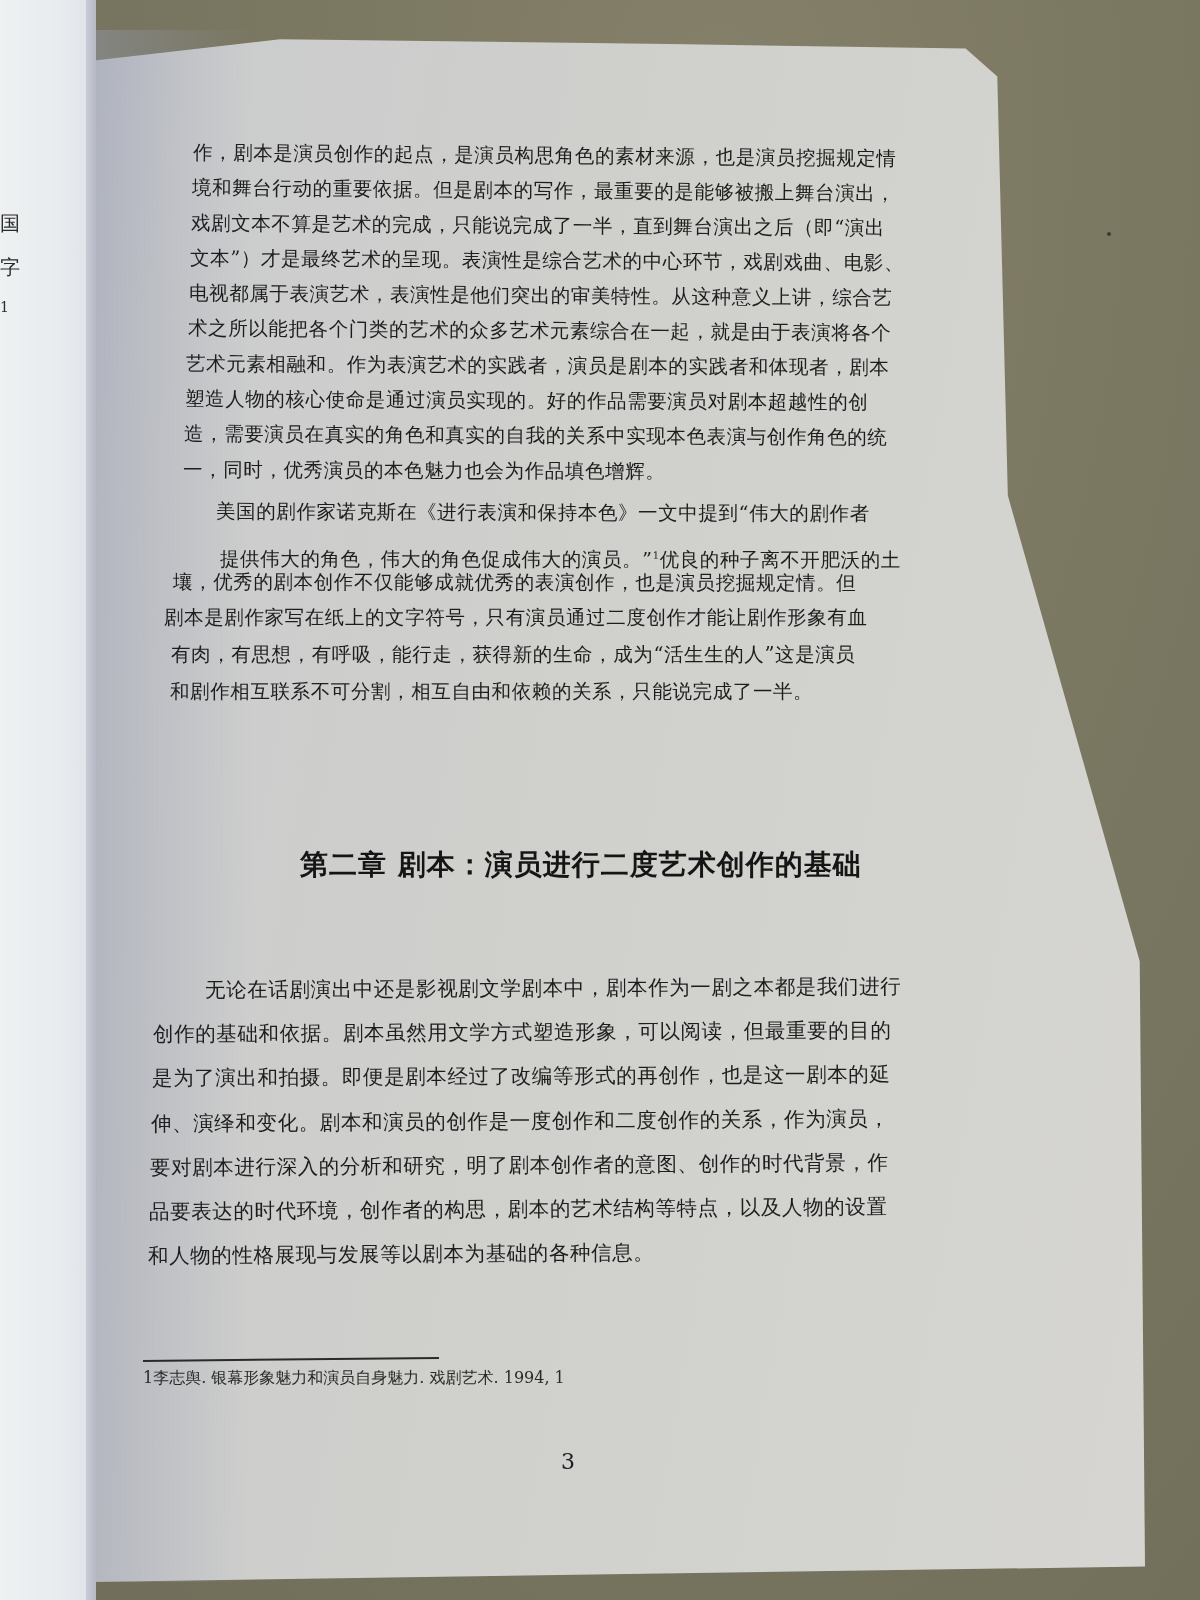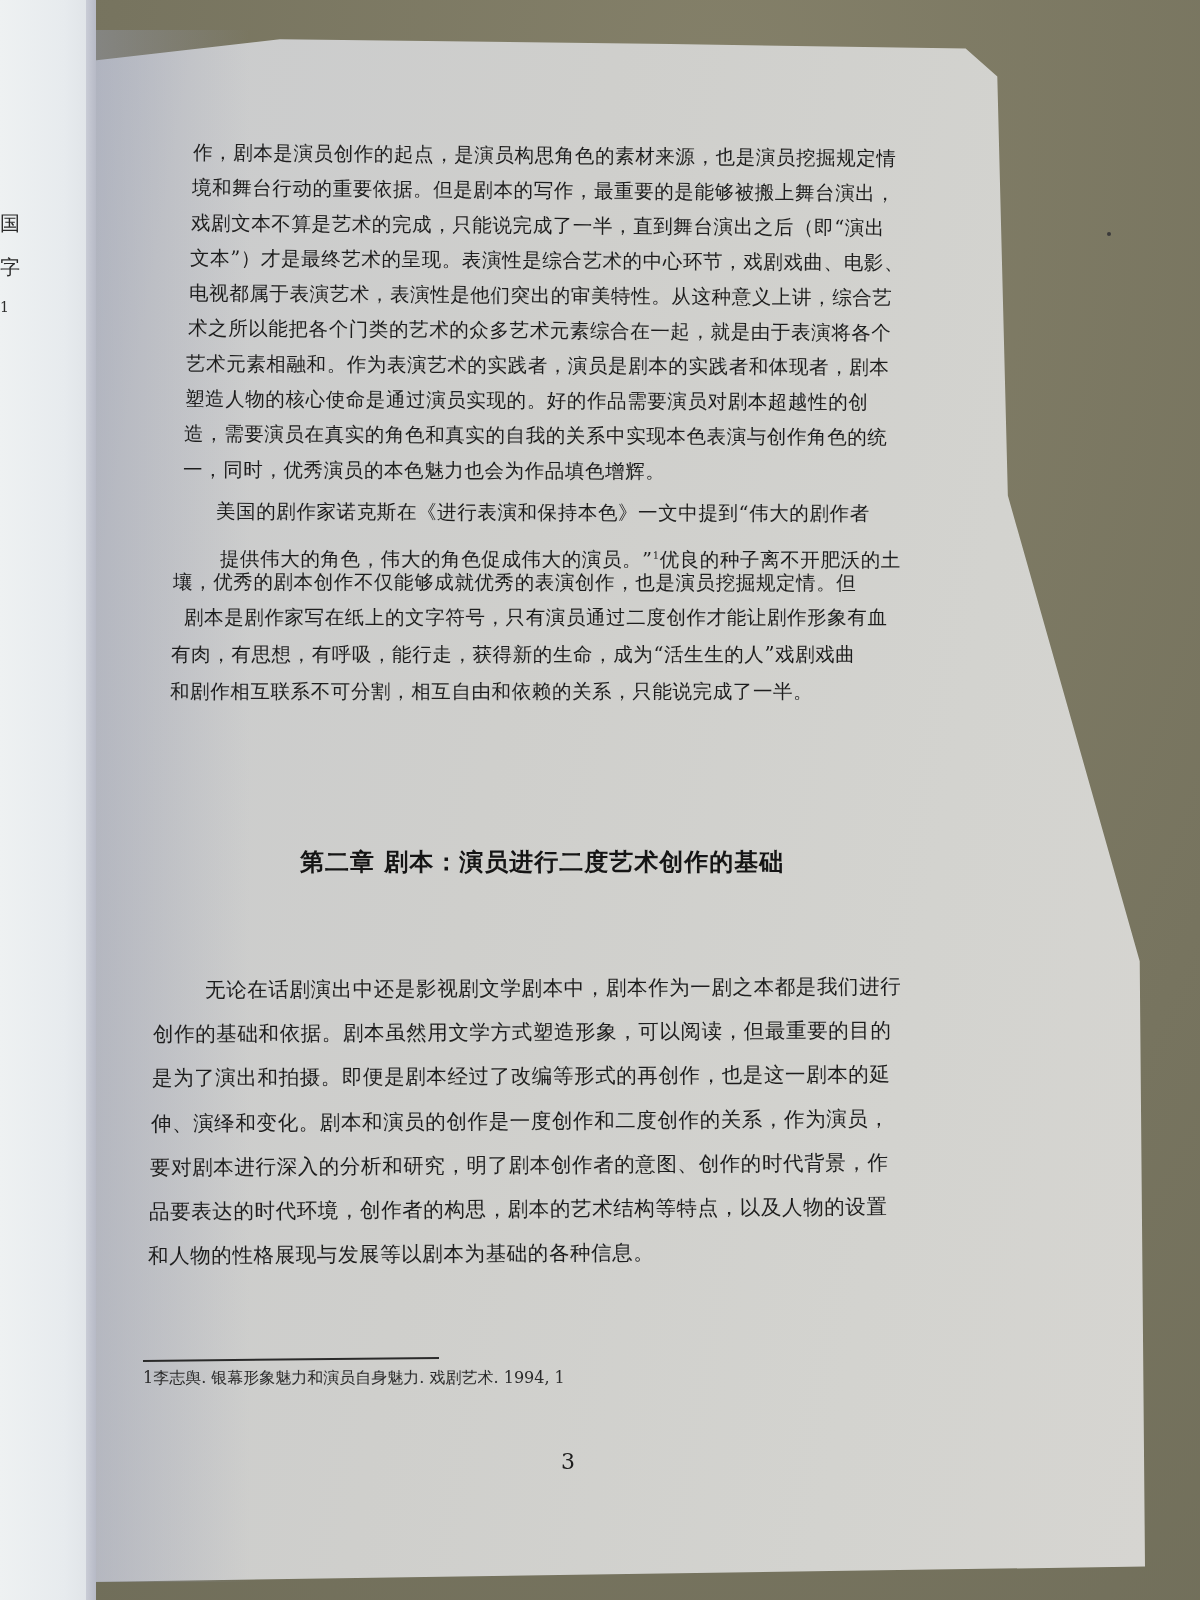--- a/index.html
+++ b/index.html
@@ -84,21 +84,21 @@
     .line {
       position: absolute;
       white-space: nowrap;
     }
     .chapter-title {
       position: absolute;
       left: 300px;
       top: 846px;
       font-family: "DejaVu Sans", "Liberation Sans", sans-serif;
       font-weight: bold;
-      font-size: 24px;
+      font-size: 28px;
       letter-spacing: 1px;
       color: #151515;
       white-space: nowrap;
     }
     .footnote-rule {
       position: absolute;
       left: 143px;
       top: 1360px;
       width: 296px;
       height: 2px;
@@ -162,22 +162,22 @@
     <div class="line" style="left:184px;top:426px;transform:rotate(0.3deg);">造，需要演员在真实的角色和真实的自我的关系中实现本色表演与创作角色的统</div>
     <div class="line" style="left:183px;top:461px;transform:rotate(0.2deg);">一，同时，优秀演员的本色魅力也会为作品填色增辉。</div>
   </div>
 
   <div class="para">
     <div class="line" style="left:216px;top:503px;transform:rotate(0.2deg);">美国的剧作家诺克斯在《进行表演和保持本色》一文中提到“伟大的剧作者</div>
     <div class="line" style="left:176px;top:550px;transform:rotate(0.1deg);margin-left:44px;">
       <span>提供伟大的角色，伟大的角色促成伟大的演员。”</span><span class="sup">1</span><span>优良的种子离不开肥沃的土</span>
     </div>
     <div class="line" style="left:173px;top:573px;transform:rotate(0.1deg);">壤，优秀的剧本创作不仅能够成就优秀的表演创作，也是演员挖掘规定情。但</div>
-    <div class="line" style="left:184px;top:608px;">剧本是剧作家写在纸上的文字符号，只有演员通过二度创作才能让剧作形象有血</div>
-    <div class="line" style="left:171px;top:645px;">有肉，有思想，有呼吸，能行走，获得新的生命，成为“活生生的人”戏剧戏曲</div>
+    <div class="line" style="left:164px;top:608px;">剧本是剧作家写在纸上的文字符号，只有演员通过二度创作才能让剧作形象有血</div>
+    <div class="line" style="left:171px;top:645px;">有肉，有思想，有呼吸，能行走，获得新的生命，成为“活生生的人”这是演员</div>
     <div class="line" style="left:170px;top:682px;">和剧作相互联系不可分割，相互自由和依赖的关系，只能说完成了一半。</div>
   </div>
 
   <div class="chapter-title">第二章  剧本：演员进行二度艺术创作的基础</div>
 
   <div class="para" style="font-size:20.5px;">
     <div class="line" style="left:205px;top:978px;transform:rotate(-0.3deg);">无论在话剧演出中还是影视剧文学剧本中，剧本作为一剧之本都是我们进行</div>
     <div class="line" style="left:153px;top:1022px;transform:rotate(-0.3deg);">创作的基础和依据。剧本虽然用文学方式塑造形象，可以阅读，但最重要的目的</div>
     <div class="line" style="left:152px;top:1066px;transform:rotate(-0.3deg);">是为了演出和拍摄。即便是剧本经过了改编等形式的再创作，也是这一剧本的延</div>
     <div class="line" style="left:151px;top:1111px;transform:rotate(-0.4deg);">伸、演绎和变化。剧本和演员的创作是一度创作和二度创作的关系，作为演员，</div>

